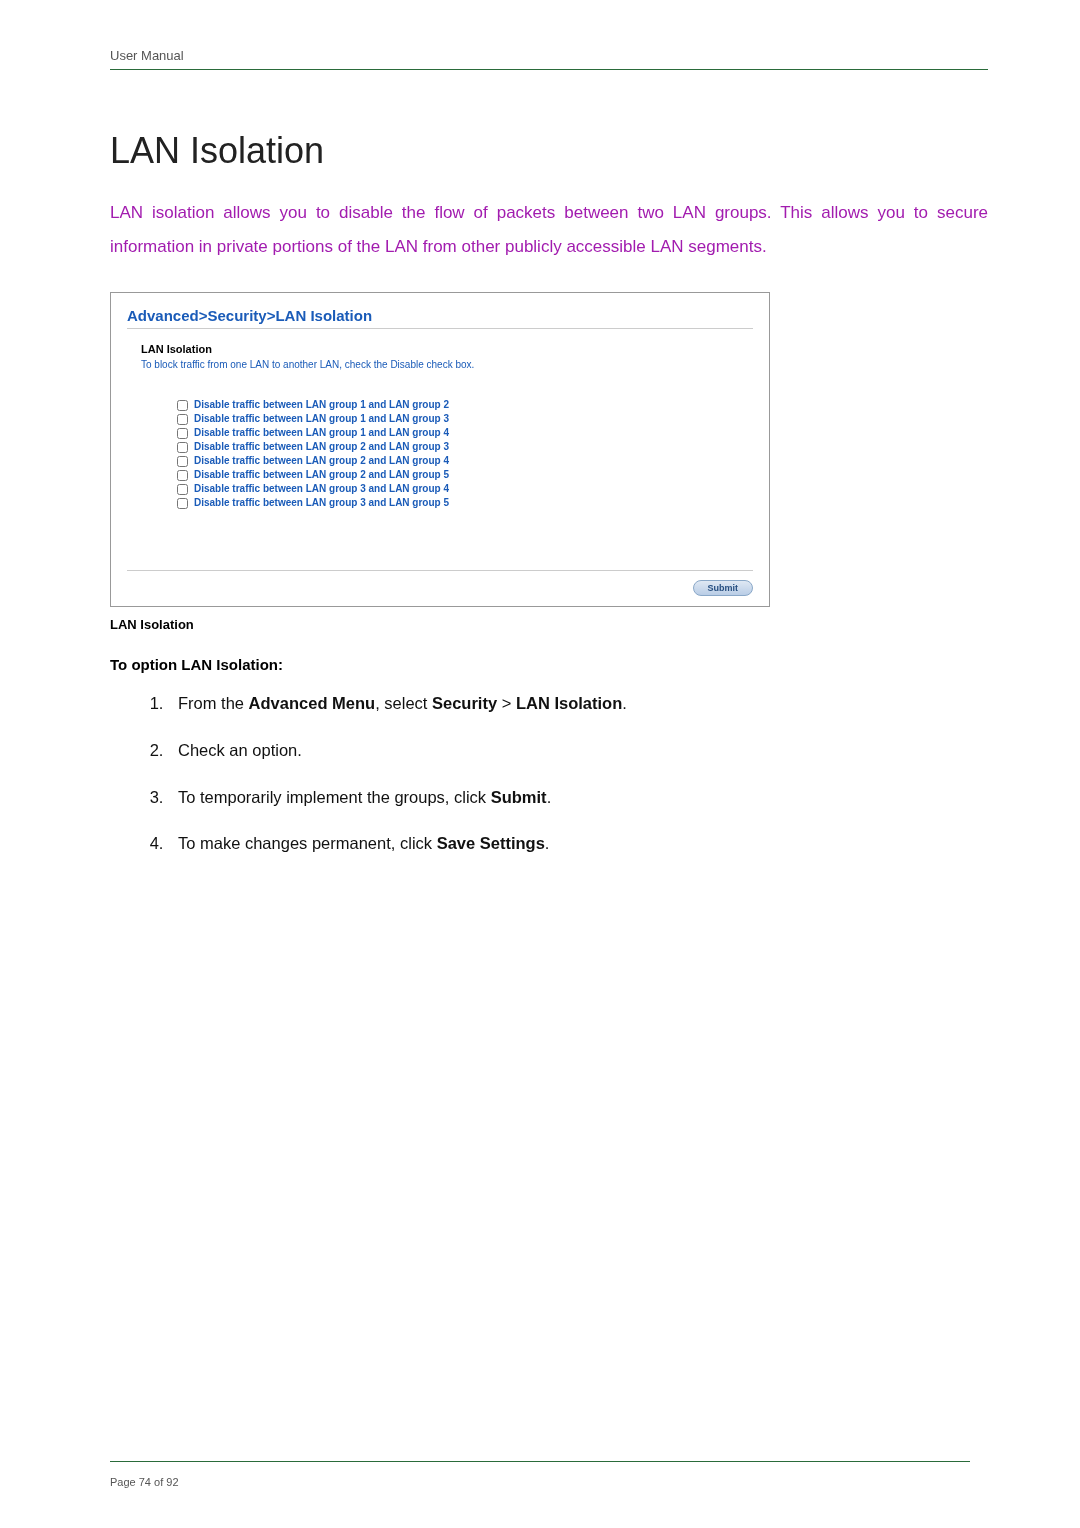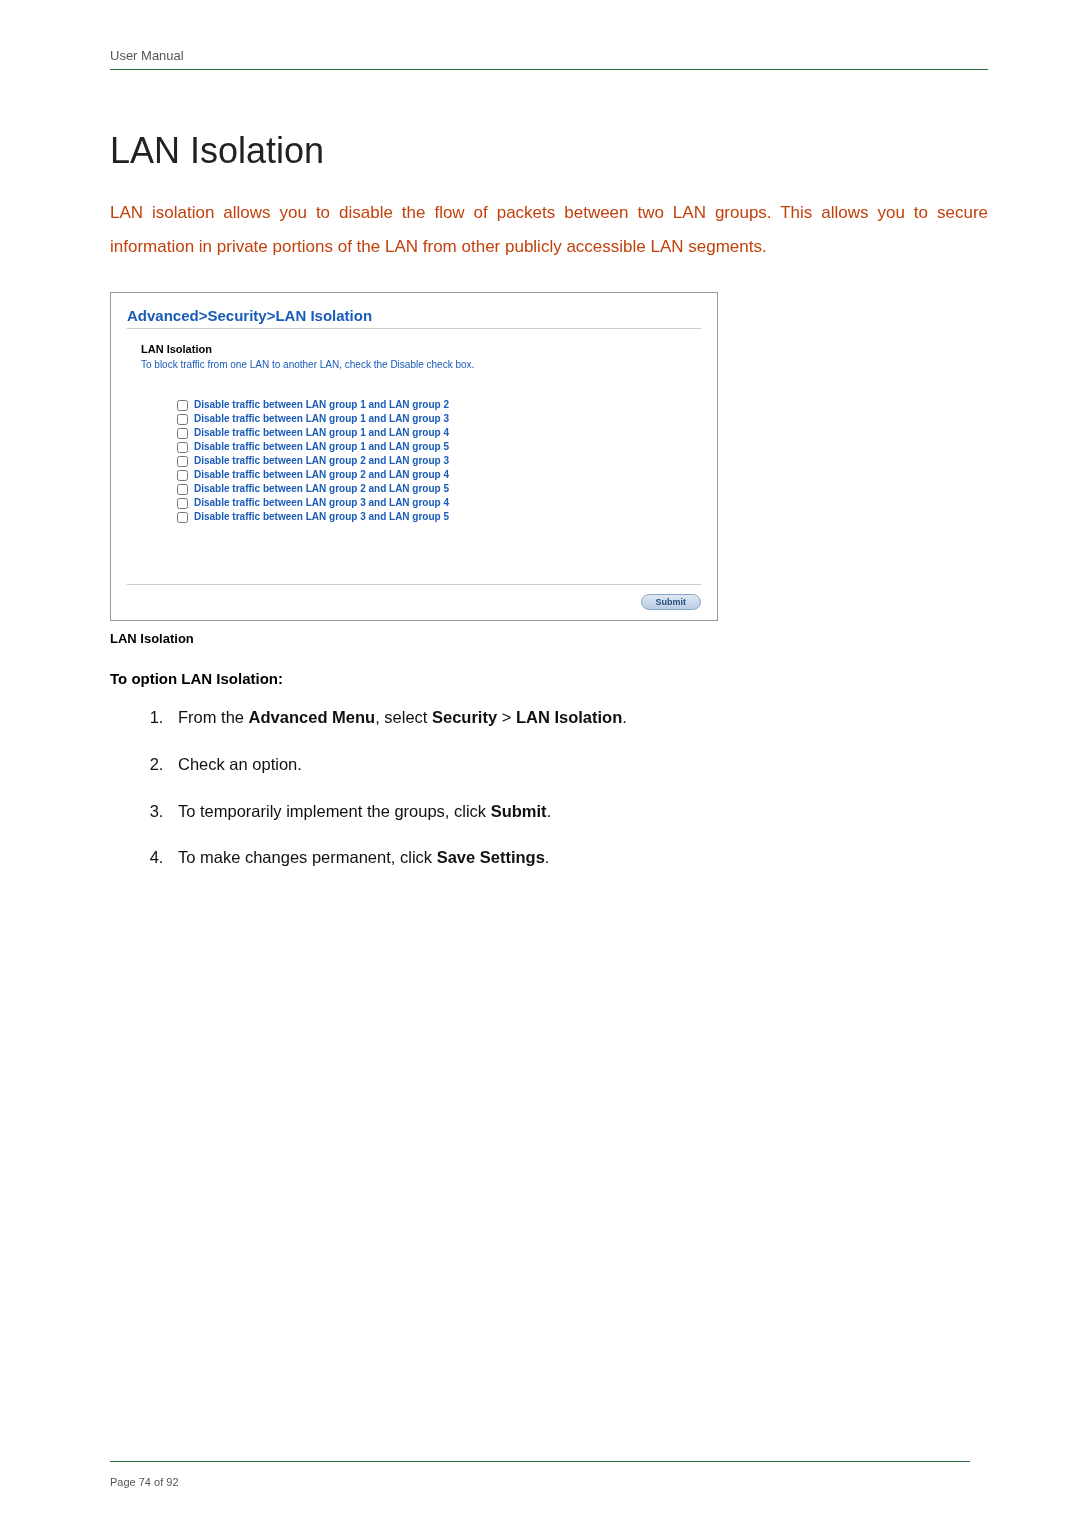--- a/index.html
+++ b/index.html
@@ -24,28 +24,28 @@
     margin-bottom: 60px;
   }
   h1.page-title {
     font-size: 36px;
     font-weight: normal;
     color: #222;
     margin-bottom: 24px;
   }
   .intro {
     font-size: 17px;
-    color: #c2410c;
+    color: #a21caf;
     line-height: 2.0;
     margin-bottom: 28px;
     text-align: justify;
   }
   .screenshot-box {
     border: 1px solid #999;
-    width: 608px;
+    width: 660px;
     padding: 14px 16px 10px 16px;
     margin-bottom: 10px;
     background: #fff;
   }
   .breadcrumb-title {
     color: #1a5bb8;
     font-weight: bold;
     font-size: 15px;
     padding-bottom: 4px;
     border-bottom: 1px solid #ccc;
@@ -160,24 +160,20 @@
       <div class="chk-row">
         <input type="checkbox" style="">
         <label>Disable traffic between LAN group 1 and LAN group 3</label>
       </div>
       <div class="chk-row">
         <input type="checkbox" style="">
         <label>Disable traffic between LAN group 1 and LAN group 4</label>
       </div>
       <div class="chk-row">
         <input type="checkbox" style="">
-        <label>Disable traffic between LAN group 1 and LAN group 5</label>
-      </div>
-      <div class="chk-row">
-        <input type="checkbox" style="">
         <label>Disable traffic between LAN group 2 and LAN group 3</label>
       </div>
       <div class="chk-row">
         <input type="checkbox" style="">
         <label>Disable traffic between LAN group 2 and LAN group 4</label>
       </div>
       <div class="chk-row">
         <input type="checkbox" style="">
         <label>Disable traffic between LAN group 2 and LAN group 5</label>
       </div>

